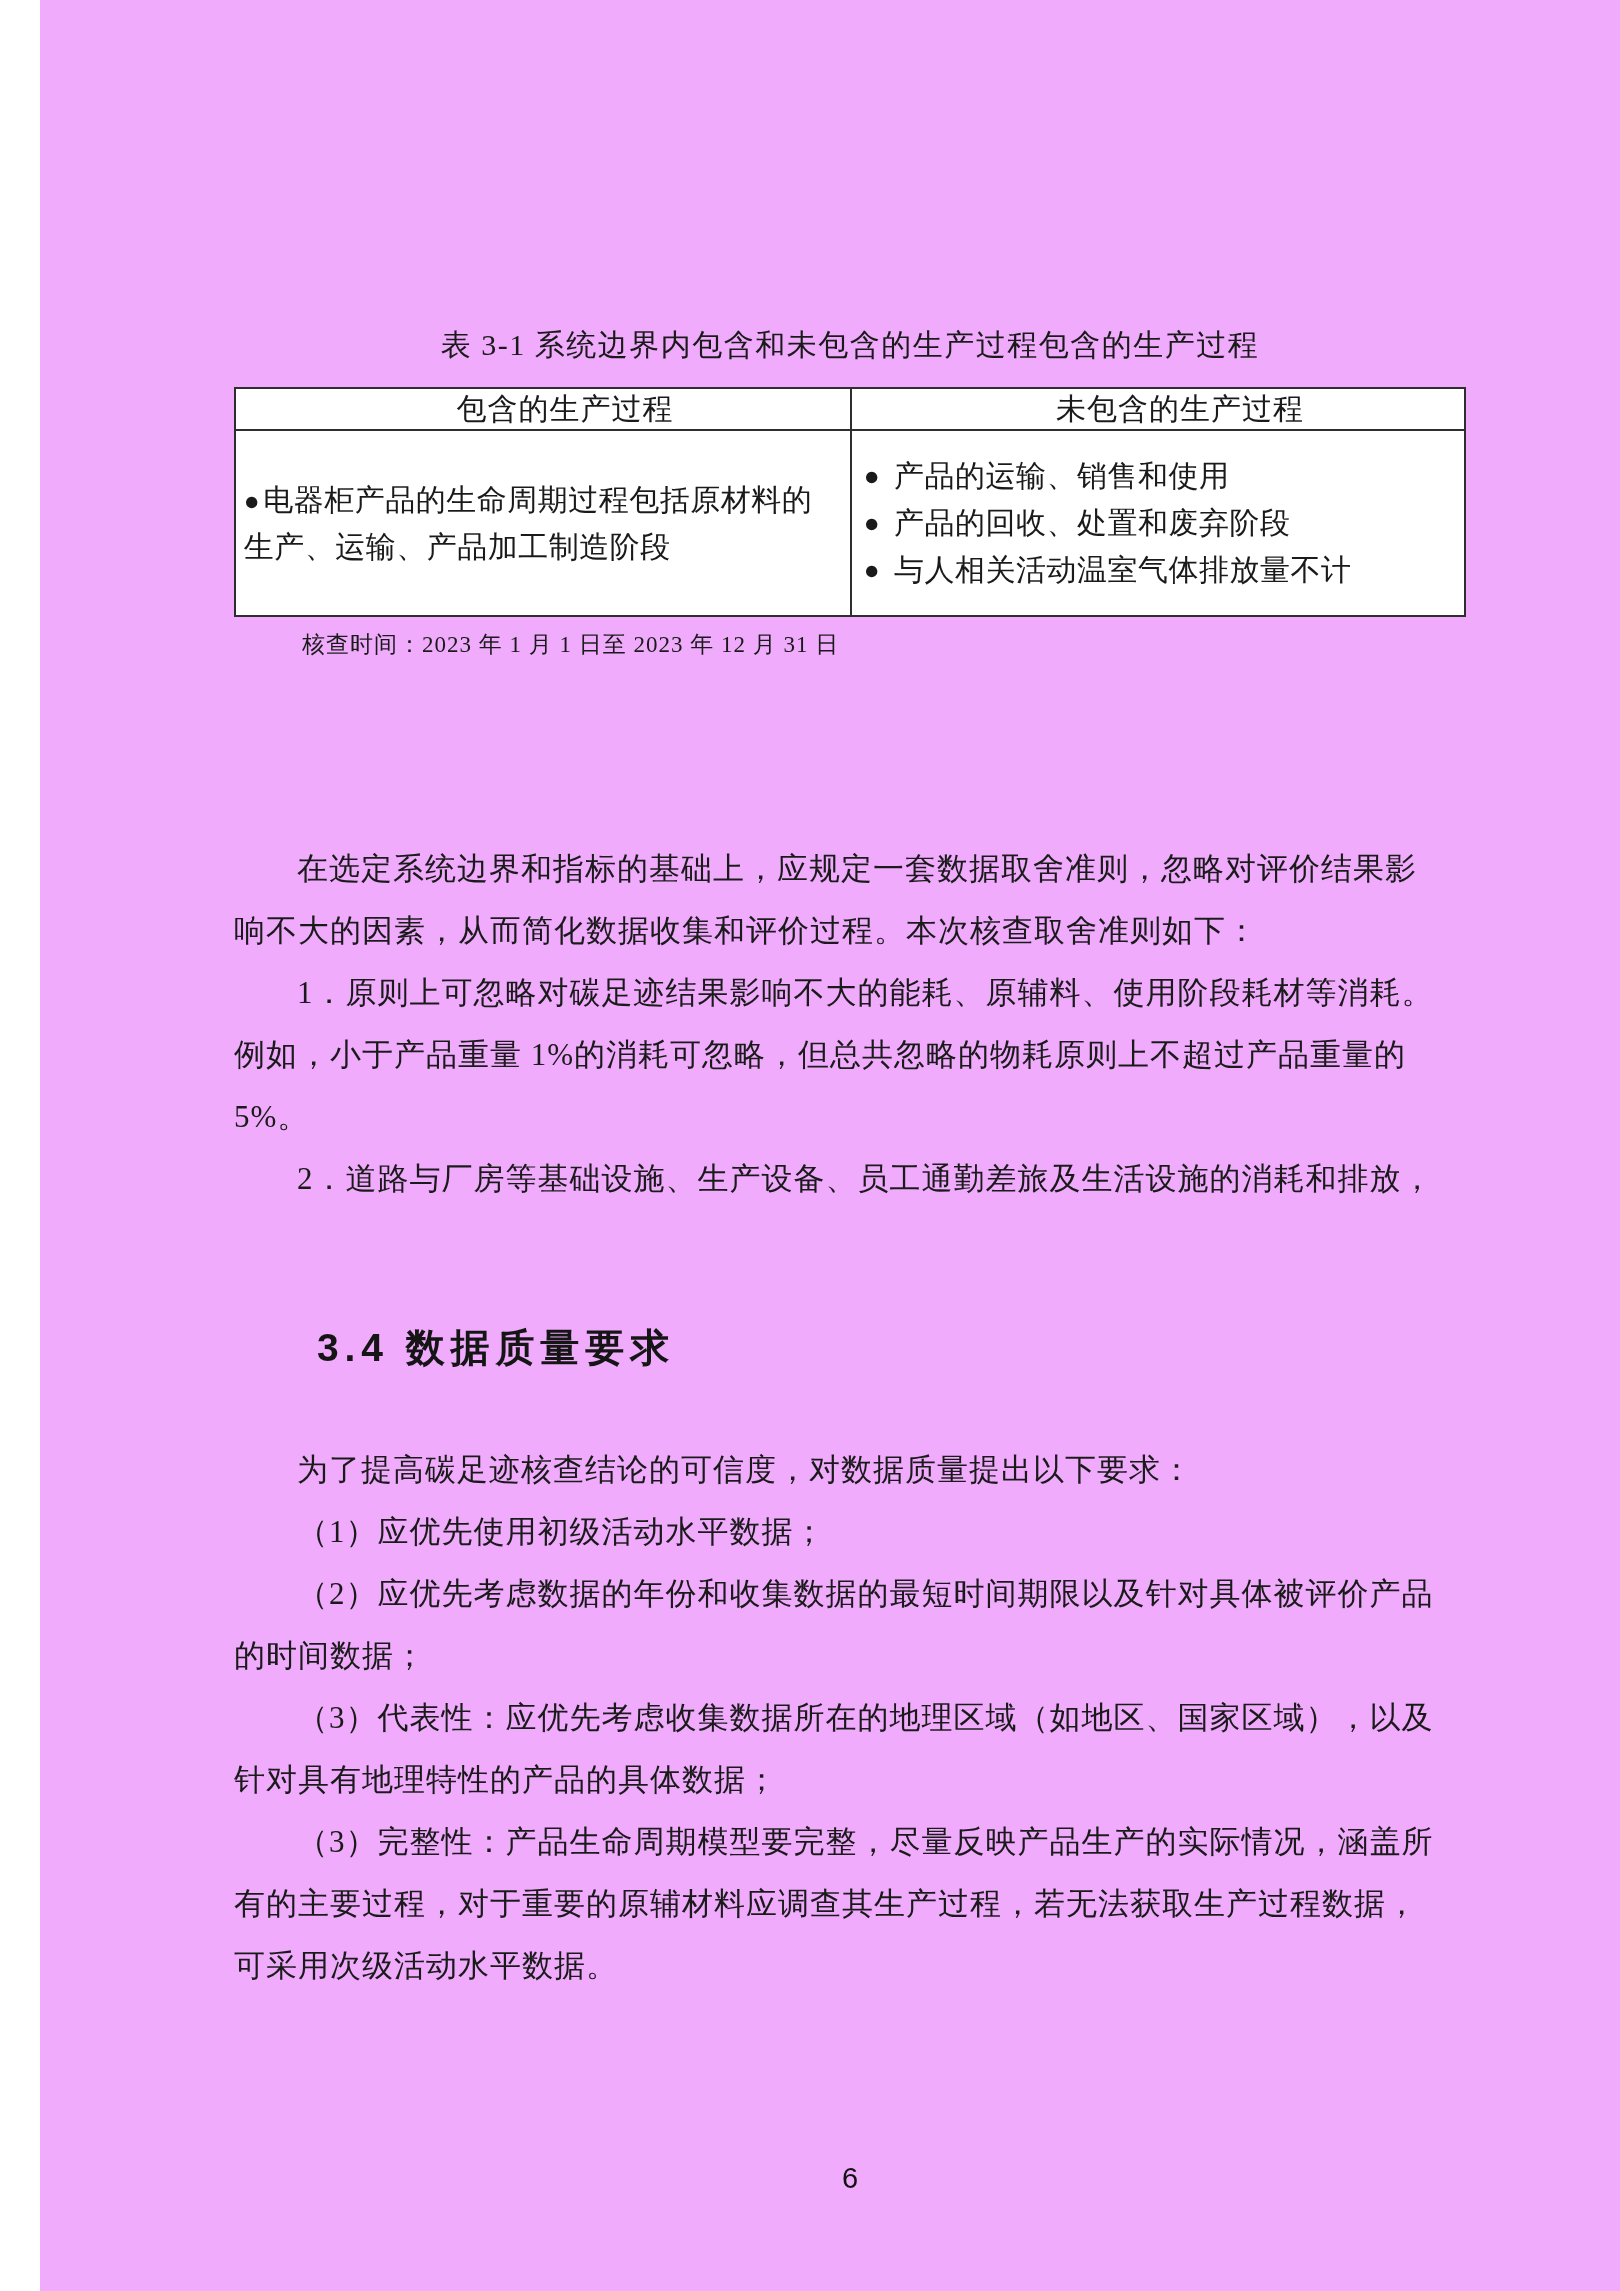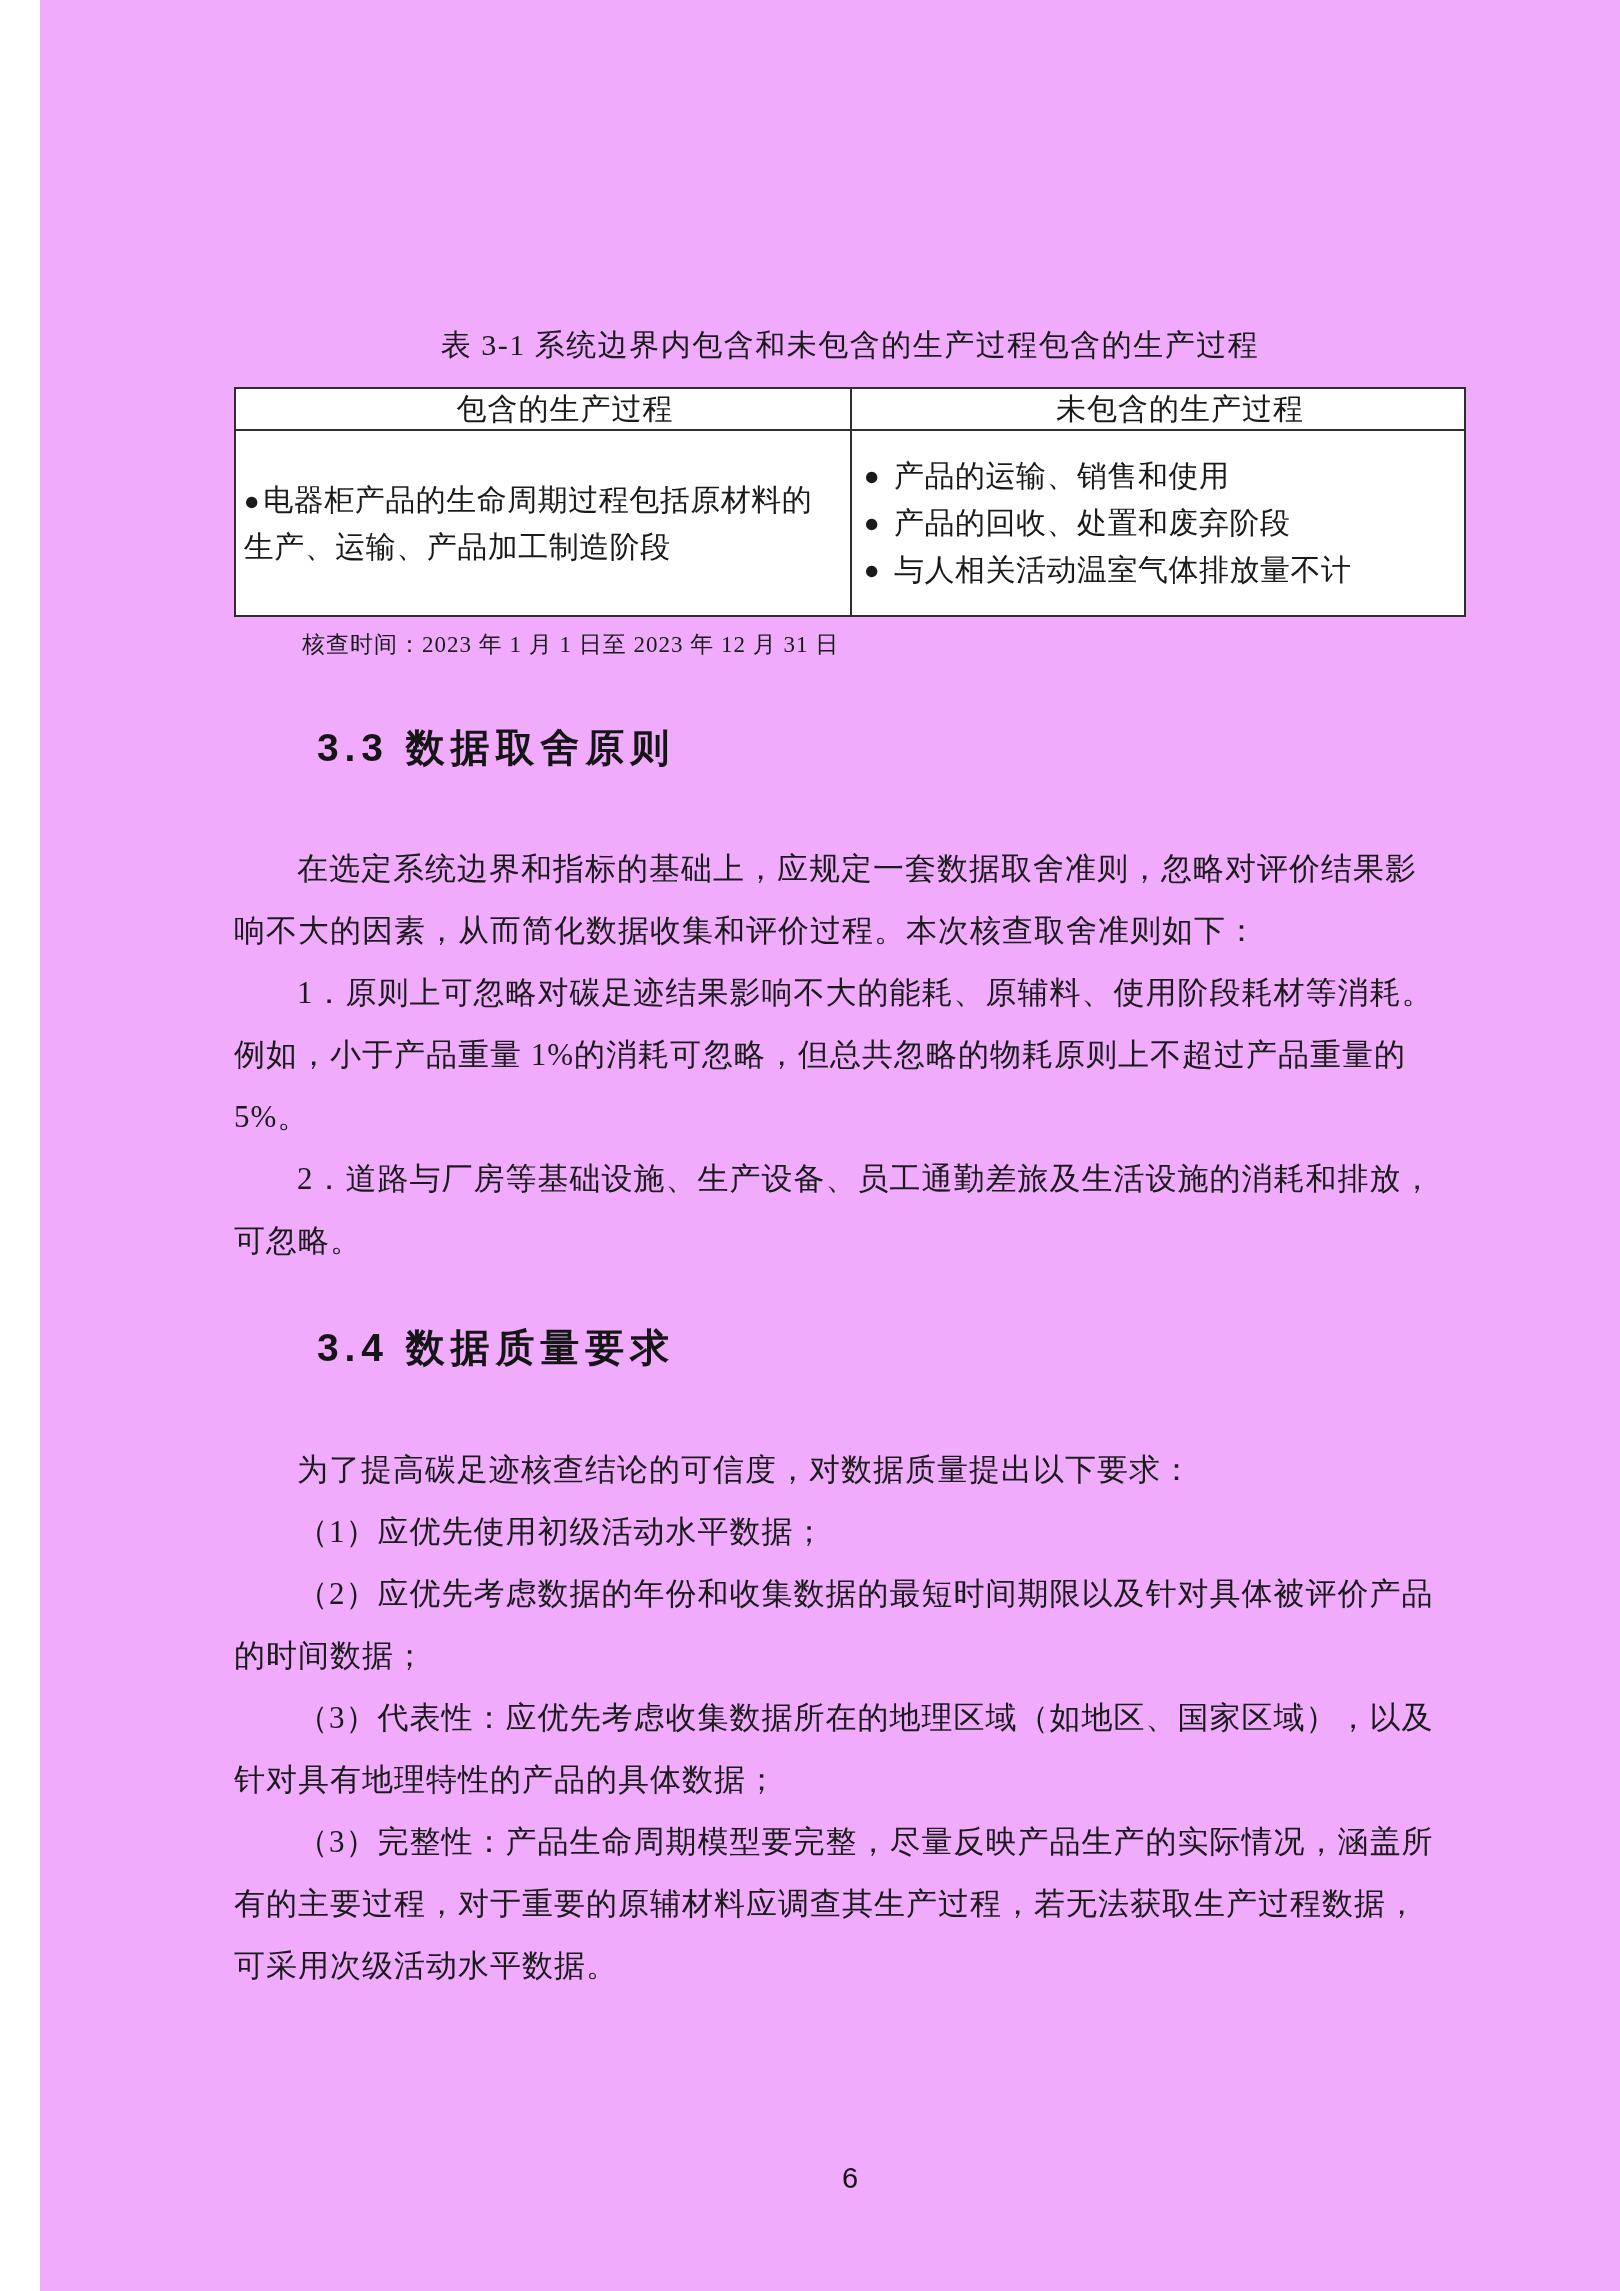--- a/index.html
+++ b/index.html
@@ -114,30 +114,28 @@
       <div class="td right right-cell">
           <div class="line"><span class="bullet">●</span><span>产品的运输、销售和使用</span></div>
           <div class="line"><span class="bullet">●</span><span>产品的回收、处置和废弃阶段</span></div>
           <div class="line"><span class="bullet">●</span><span>与人相关活动温室气体排放量不计</span></div>
         </div>
     </div>
   </div>
 
   <div class="kv-line">核查时间：2023 年 1 月 1 日至 2023 年 12 月 31 日</div>
 
-  <div class="sec-heading" id="heading-33">3.3 数据取舍原则</div>
 
   <div class="para" id="para-33">
       <div class="line ind"><span>在选定系统边界和指标的基础上，应规定一套数据取舍准则，忽略对评价结果影</span></div>
       <div class="line"><span>响不大的因素，从而简化数据收集和评价过程。本次核查取舍准则如下：</span></div>
       <div class="line ind"><span>1．原则上可忽略对碳足迹结果影响不大的能耗、原辅料、使用阶段耗材等消耗。</span></div>
       <div class="line"><span>例如，小于产品重量 1%的消耗可忽略，但总共忽略的物耗原则上不超过产品重量的</span></div>
       <div class="line"><span>5%。</span></div>
       <div class="line ind"><span>2．道路与厂房等基础设施、生产设备、员工通勤差旅及生活设施的消耗和排放，</span></div>
-      <div class="line"><span>可忽略。</span></div>
     </div>
 
   <div class="sec-heading" id="heading-34">3.4 数据质量要求</div>
 
   <div class="para" id="para-34">
       <div class="line ind"><span>为了提高碳足迹核查结论的可信度，对数据质量提出以下要求：</span></div>
       <div class="line ind"><span>（1）应优先使用初级活动水平数据；</span></div>
       <div class="line ind"><span>（2）应优先考虑数据的年份和收集数据的最短时间期限以及针对具体被评价产品</span></div>
       <div class="line"><span>的时间数据；</span></div>
       <div class="line ind"><span>（3）代表性：应优先考虑收集数据所在的地理区域（如地区、国家区域），以及</span></div>

